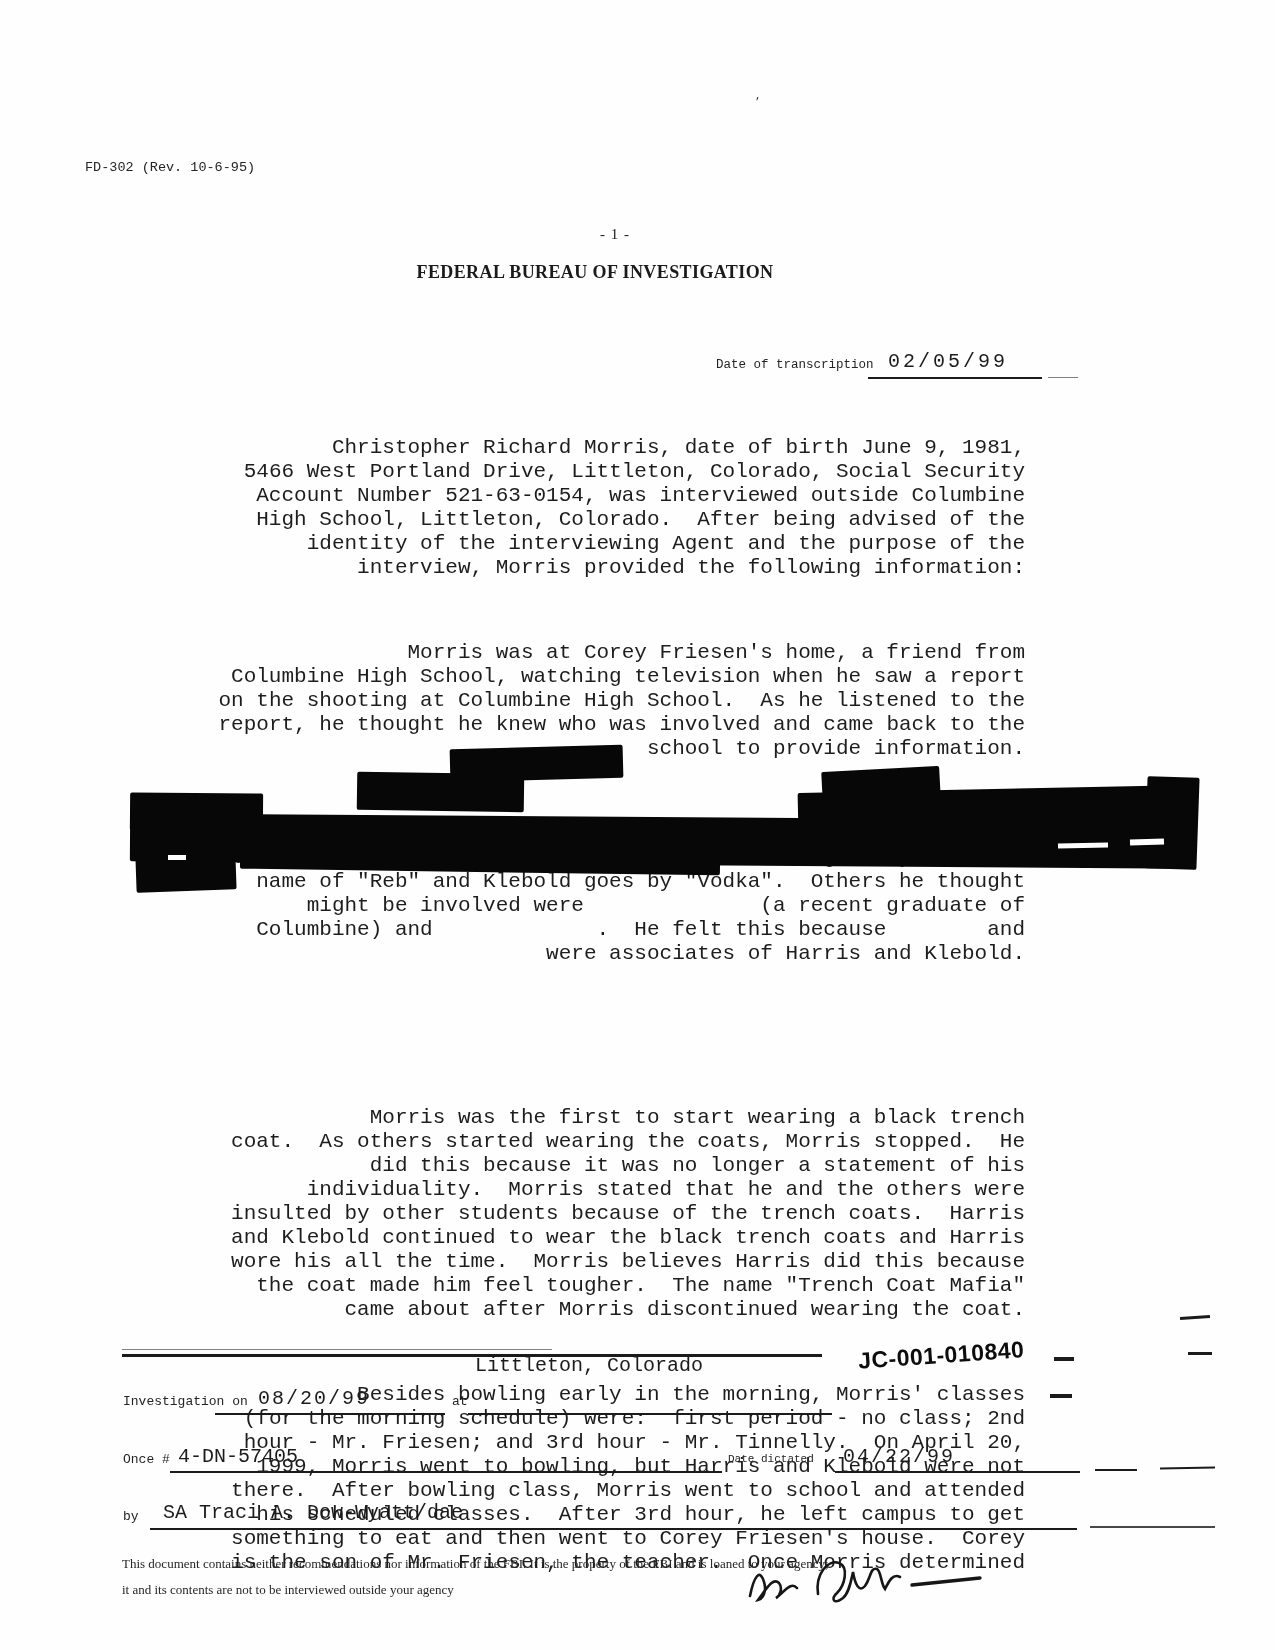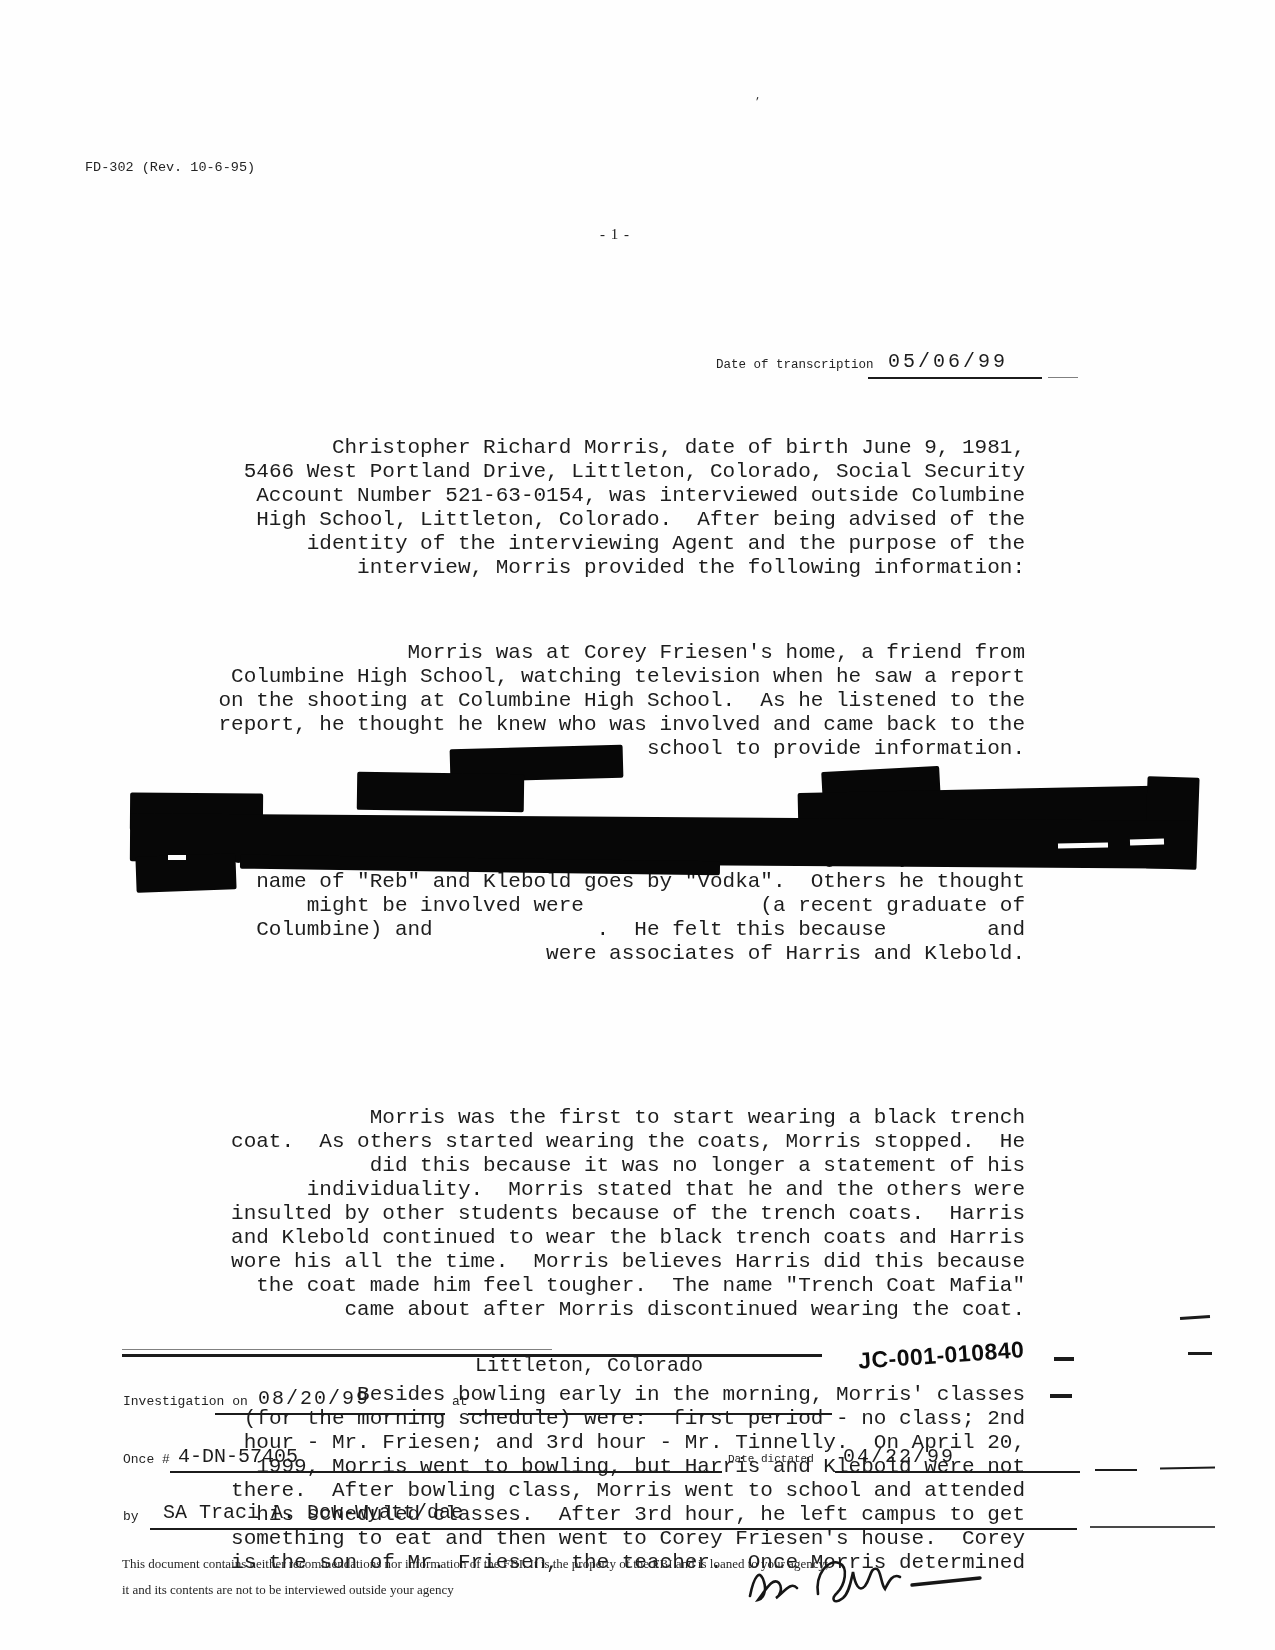--- a/index.html
+++ b/index.html
@@ -51,23 +51,24 @@
 <body>
 
 <div class="page">
 
   <div class="abs serif-sm" style="left:85px;top:160px;font-size:13.5px">FD-302 (Rev. 10-6-95)</div>
 
   <div class="abs stray" style="left:755px;top:94px">'</div>
 
   <div class="abs page-num" style="left:555px;top:226px;width:120px;text-align:center">- 1 -</div>
 
+  <div class="abs doc-title" style="left:345px;top:262px;width:500px">FEDERAL BUREAU OF INVESTIGATION</div>
 
   <div class="abs serif-sm" style="left:716px;top:358px;font-size:12.5px">Date of transcription</div>
-  <div class="abs mono mono-val" style="left:888px;top:350px;letter-spacing:3px">05/06/99</div>
+  <div class="abs mono mono-val" style="left:888px;top:350px;letter-spacing:3px">02/05/99</div>
   <div class="uline" style="left:868px;top:377px;width:174px"></div>
   <div class="uline-faint" style="left:1048px;top:377px;width:30px"></div>
 
   <div class="abs body-text">
     <p>          Christopher Richard Morris, date of birth June 9, 1981,
 5466 West Portland Drive, Littleton, Colorado, Social Security
 Account Number 521-63-0154, was interviewed outside Columbine
 High School, Littleton, Colorado.  After being advised of the
 identity of the interviewing Agent and the purpose of the
 interview, Morris provided the following information:</p>

